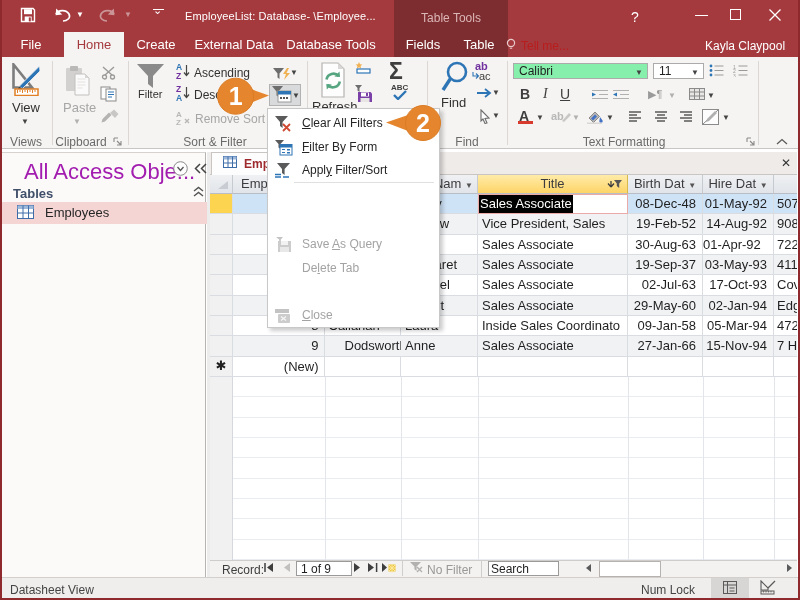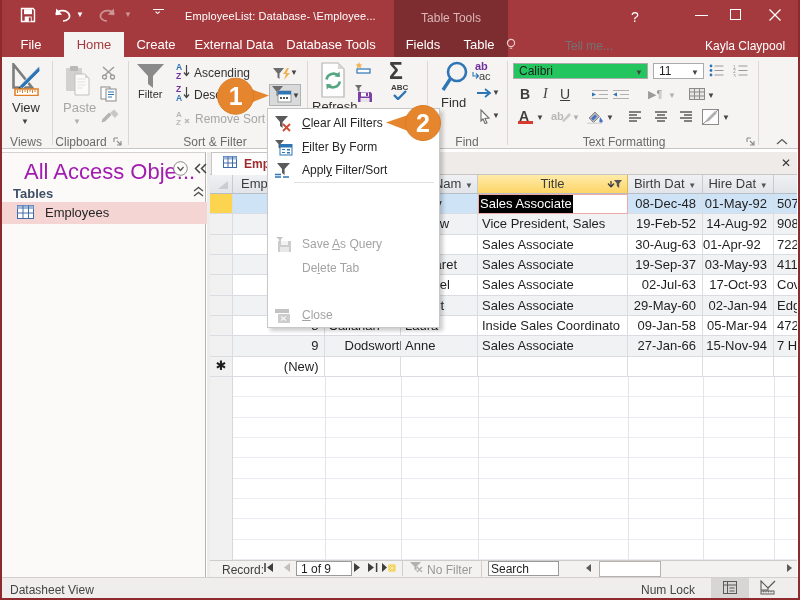--- a/index.html
+++ b/index.html
@@ -9,21 +9,21 @@
 
 
 #titlebar { left:0; top:0; width:800px; height:32px; background:#a43a3e; }
 #tabrow { left:0; top:32px; width:800px; height:25px; background:#a43a3e; }
 #ctxblock { left:394px; top:0; width:114px; height:57px; background:#7d2d30; }
 #ctxlabel { left:394px; top:11px; width:114px; text-align:center; color:#dcb6b7; font-size:12px; }
 .ttext { color:#fff; font-size:12px; }
 #doctitle { left:185px; top:10px; color:#fff; font-size:11px; letter-spacing:0.1px; }
 #qhelp { left:631px; top:9px; color:#fff; font-size:14px; }
 #kayla { left:705px; top:39px; color:#fff; font-size:12px; }
-#tellme { left:521px; top:39px; color:#737373; font-size:12px;margin-left:44px; }
+#tellme { left:521px; top:39px; color:#b91c1c; font-size:12px; }
 
 
 .rtab { top:32px; height:25px; line-height:25px; text-align:center; color:#fff; font-size:13px; }
 #tab-home { background:#f6f4f2; color:#a43a3e; }
 
 
 #ribbon { left:0; top:57px; width:800px; height:92px; background:#f6f4f2; border-bottom:1px solid #c9c5c2; }
 .gsep { position:absolute; top:4px; width:1px; height:84px; background:#dbd7d4; }
 .glabel { position:absolute; top:135px; font-size:12px; color:#6a6a6a; text-align:center; }
 .btnlabel { font-size:12px; color:#323130; }
@@ -247,21 +247,21 @@
 <svg class="abs" style="left:476px;top:88px" width="18" height="10" viewBox="0 0 18 10">
   <path d="M1 5 h13 M9 1 l5 4 -5 4" stroke="#2e75b6" stroke-width="1.8" fill="none"></path>
 </svg>
 <div class="abs" style="left:492px;top:88px;font-size:8px;color:#444">▼</div>
 <svg class="abs" style="left:478px;top:109px" width="14" height="15" viewBox="0 0 14 15">
   <path d="M3 1 L11 9 L7 9.5 L9 14 L7 14.5 L5 10 L3 12 Z" fill="#fdfdfd" stroke="#6d6d6d" stroke-width="1.1"></path>
 </svg>
 <div class="abs" style="left:492px;top:111px;font-size:8px;color:#444">▼</div>
 <div class="abs glabel" style="left:442px;width:50px">Find</div>
 
-<div class="abs" style="left:513px;top:63px;width:135px;height:16px;background:#22c55e;border:1px solid #ababab;font-size:12px;color:#1f1f1f;line-height:15px;padding-left:5px">Calibri<span style="position:absolute;right:4px;top:1px;font-size:8px;color:#444">▼</span></div>
+<div class="abs" style="left:513px;top:63px;width:135px;height:16px;background:#86efac;border:1px solid #ababab;font-size:12px;color:#1f1f1f;line-height:15px;padding-left:5px">Calibri<span style="position:absolute;right:4px;top:1px;font-size:8px;color:#444">▼</span></div>
 <div class="abs" style="left:653px;top:63px;width:51px;height:16px;background:#fff;border:1px solid #ababab;font-size:12px;color:#1f1f1f;line-height:15px;padding-left:5px">11<span style="position:absolute;right:4px;top:1px;font-size:8px;color:#444">▼</span></div>
 <svg class="abs" style="left:709px;top:64px" width="16" height="13" viewBox="0 0 16 13">
   <circle cx="2" cy="2" r="1.4" fill="#2e75b6"></circle>
     <circle cx="2" cy="6.5" r="1.4" fill="#2e75b6"></circle>
     <circle cx="2" cy="11" r="1.4" fill="#2e75b6"></circle>
   <path d="M5.5 2 h9 M5.5 6.5 h9 M5.5 11 h9" stroke="#9a9a9a" stroke-width="1.2"></path>
 </svg>
 <svg class="abs" style="left:733px;top:64px" width="17" height="13" viewBox="0 0 17 13">
   <text x="0" y="4.5" font-size="5" fill="#9a9a9a" font-family="Liberation Sans">1</text>
   <text x="0" y="9" font-size="5" fill="#9a9a9a" font-family="Liberation Sans">2</text>

